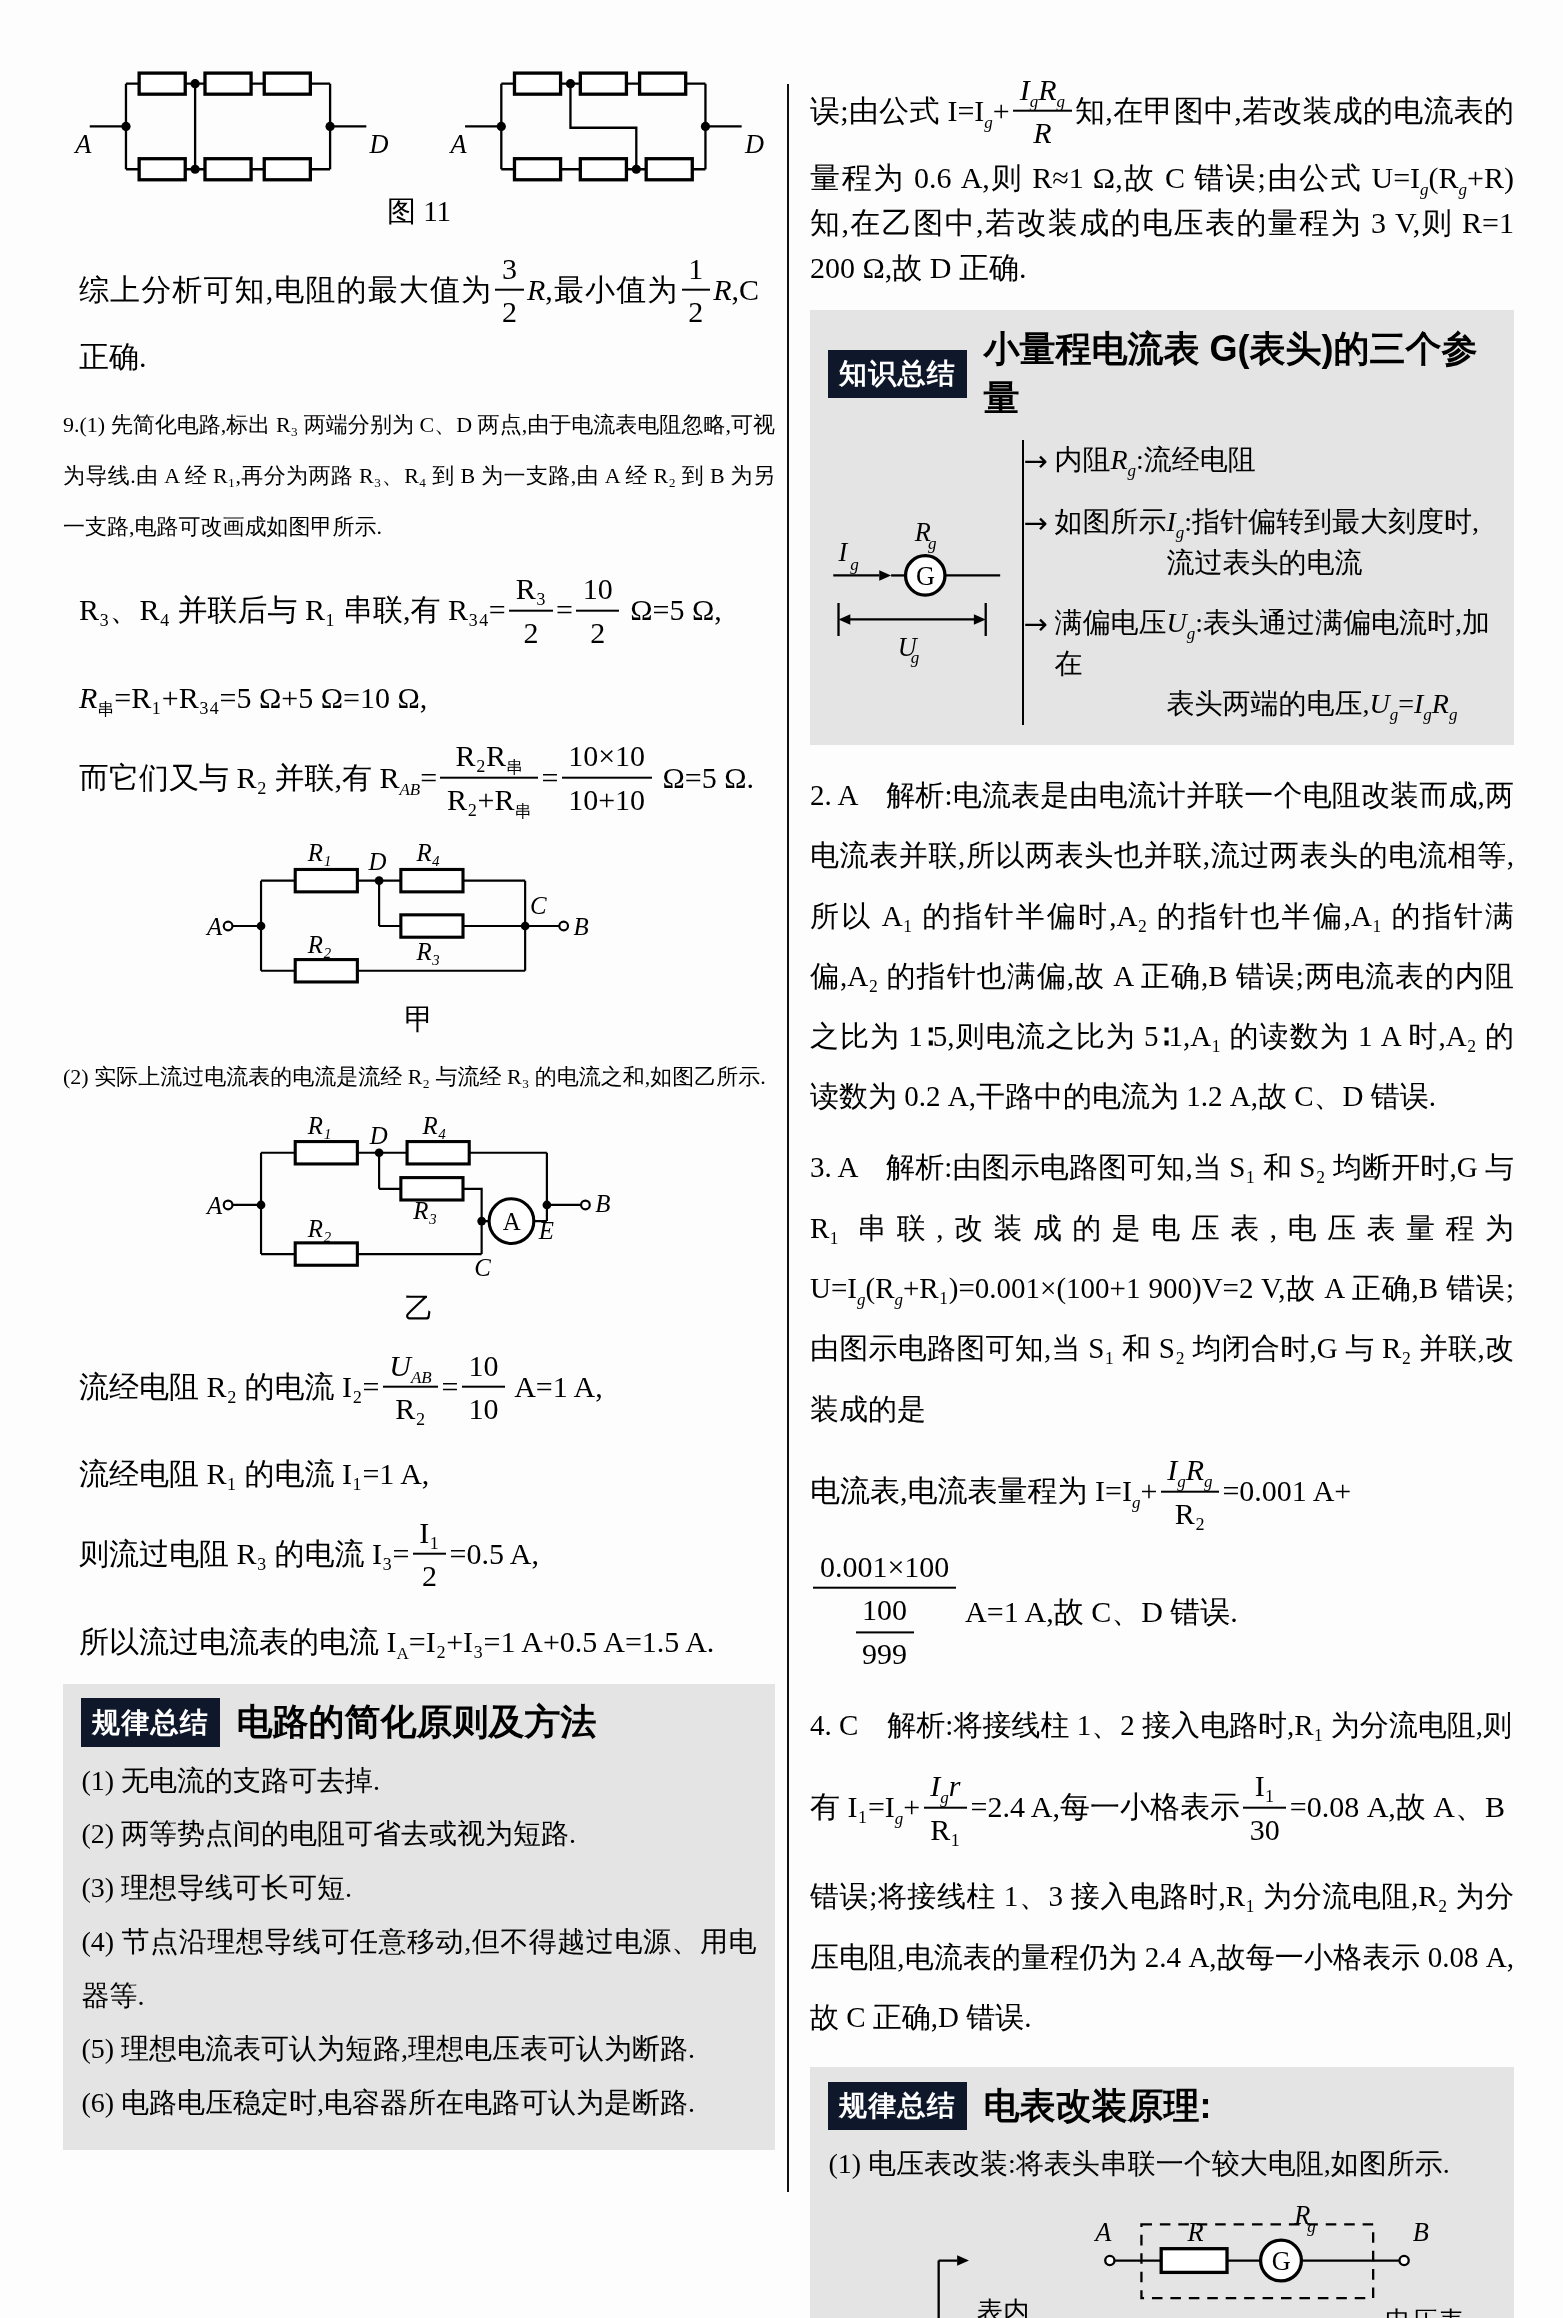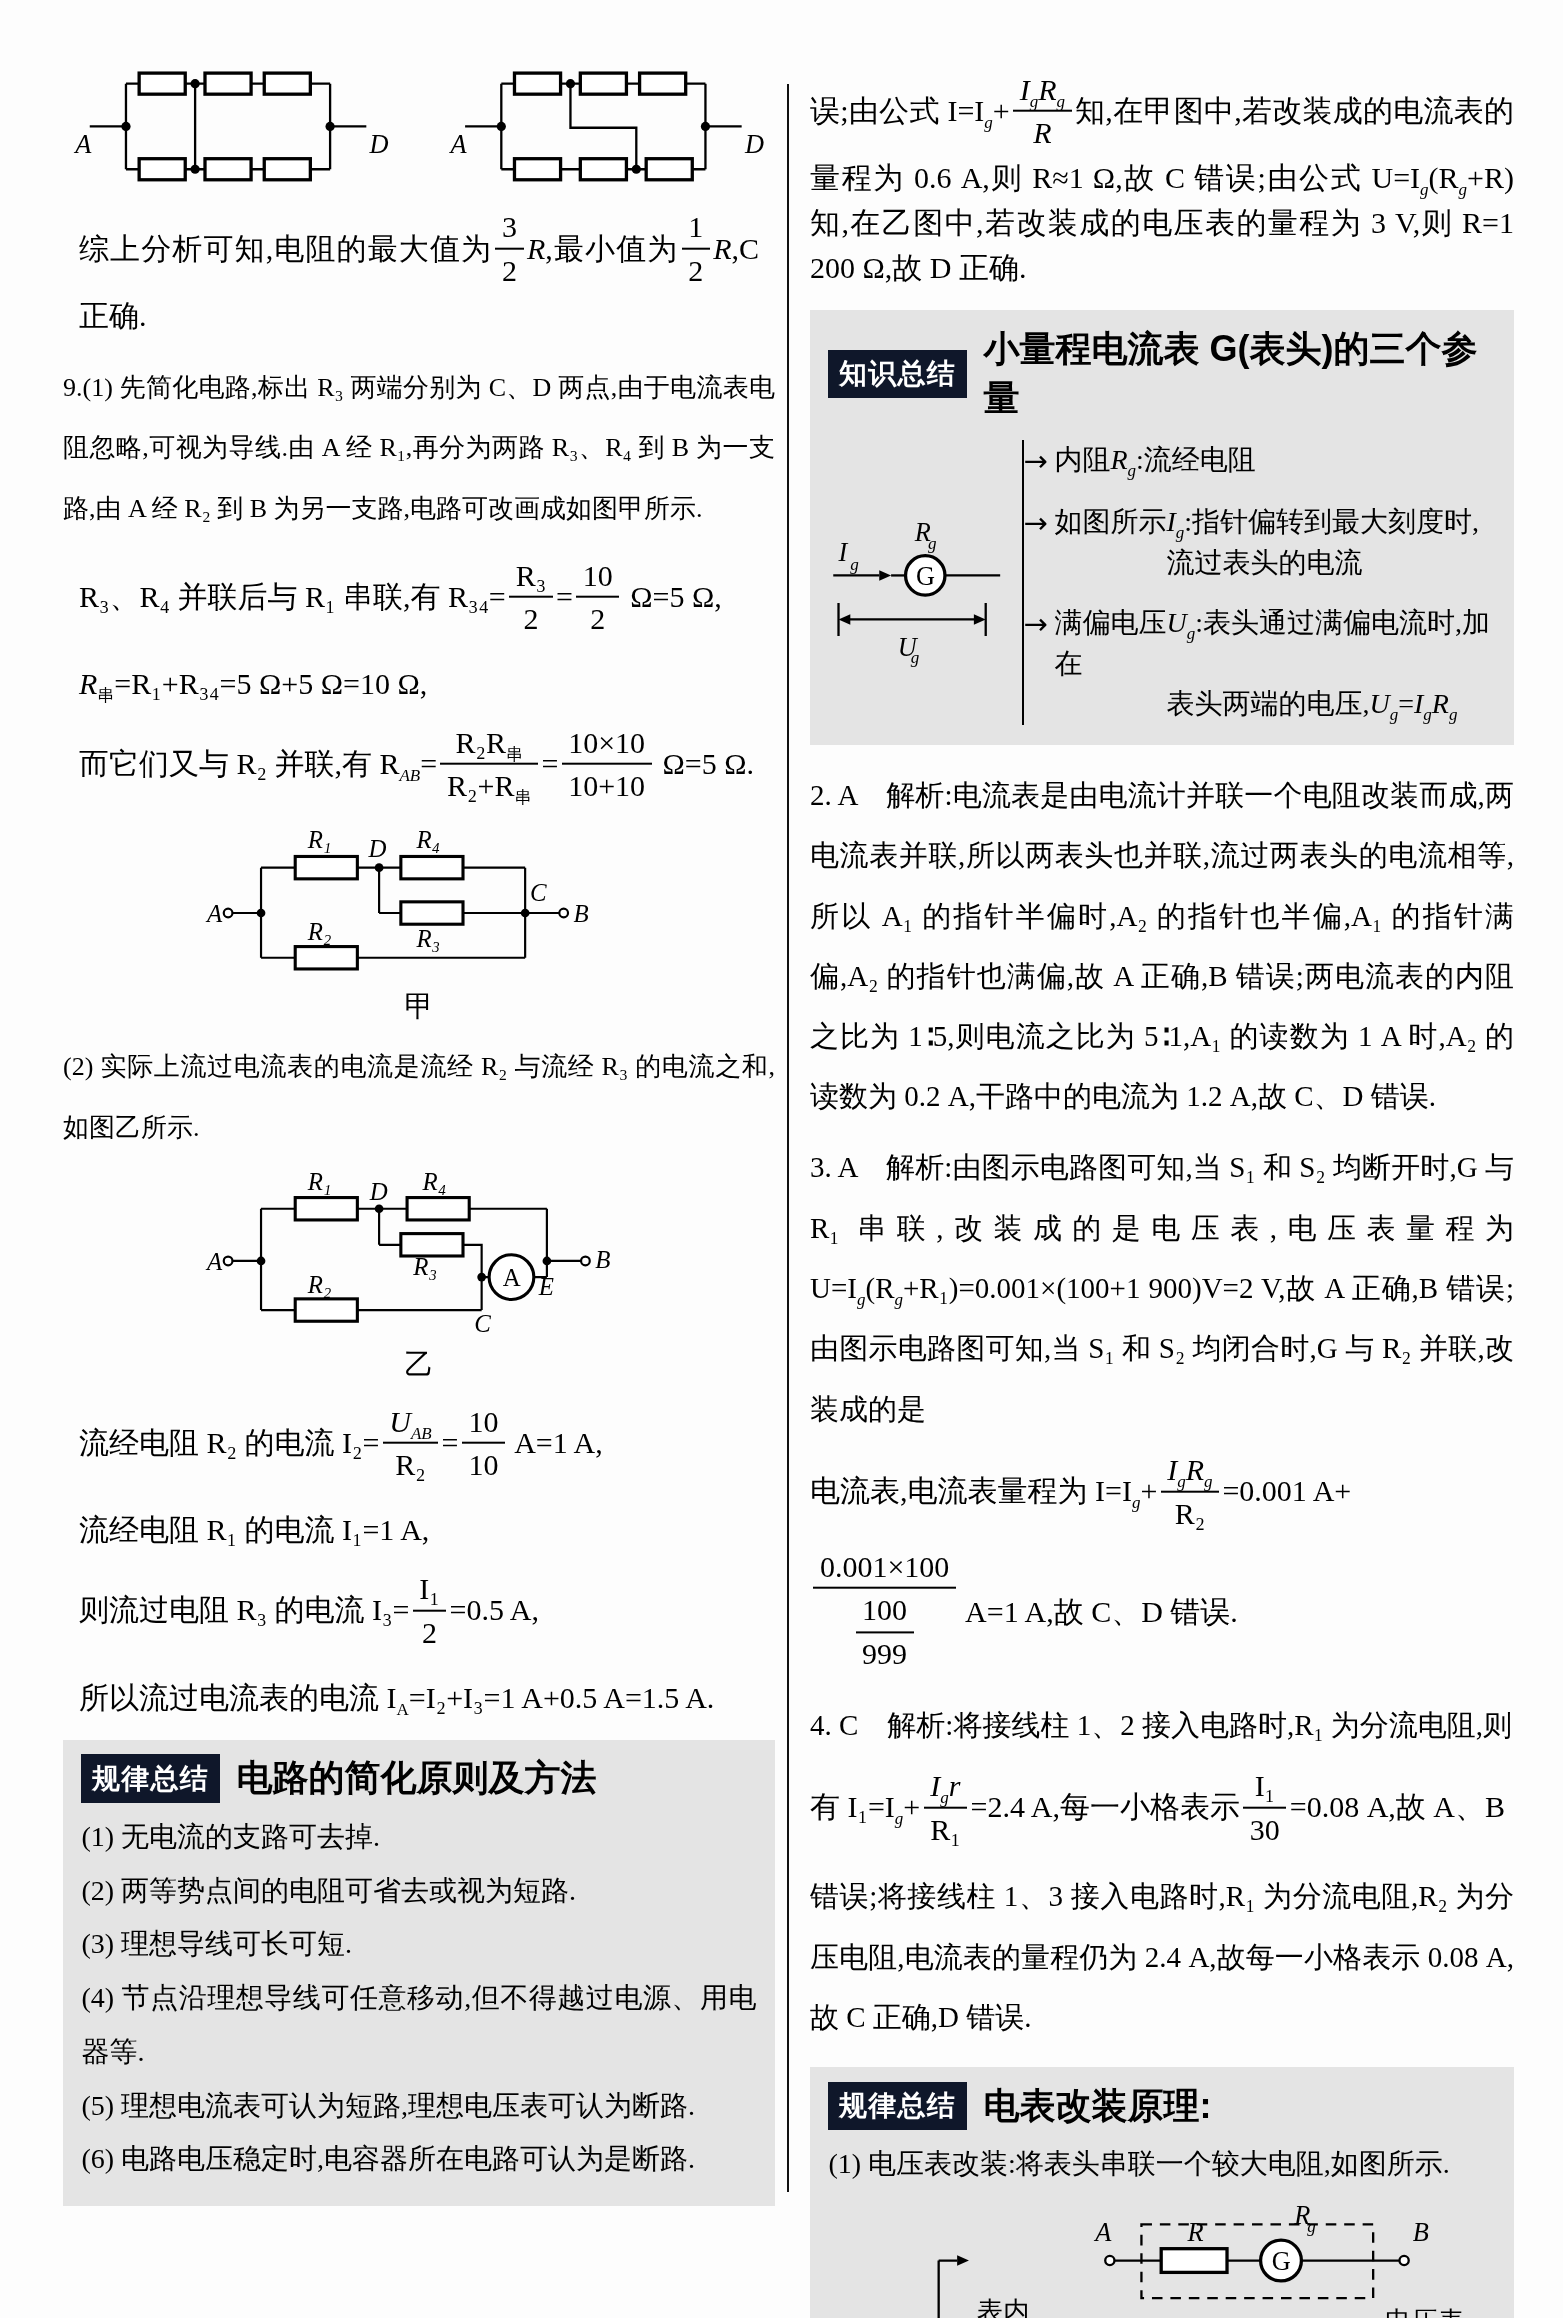--- a/index.html
+++ b/index.html
@@ -3,21 +3,21 @@
 <meta charset="utf-8">
 <style>
   html,body{margin:0;padding:0;background:#888}
   .page{position:relative;width:1564px;height:2319px;margin:0 auto;background:#fdfdfd;
         overflow:hidden;color:#000;font-family:"Liberation Serif",serif}
   .col{position:absolute;top:47px}
   .col-left{left:63px;width:712px}
   .col-right{left:810px;width:704px}
   .divider{position:absolute;left:787px;top:84px;width:2px;height:2108px;background:#111}
 
-  .parL{font-size:26px;line-height:2.32;text-align:justify}
+  .parL{font-size:22px;line-height:2.32;text-align:justify}
   .parR{font-size:29px;line-height:2.08;text-align:justify}
   .fline{font-size:30px;line-height:1.5;margin:20px 16px;text-align:justify}
   .col-right .fline{margin:14.5px 0}
   .v{font-style:italic}
   sub{font-size:17px;line-height:0}
   .frac{display:inline-block;vertical-align:middle;text-align:center;margin:0 3.3px;transform:translateY(-3.3px)}
   .frac .num{display:block;padding:0.7px 6.6px 2px;border-bottom:2px solid #000;line-height:1.25}
   .frac .den{display:block;padding:2px 6.6px 0.7px;line-height:1.25}
   .frac .den .frac{transform:translateY(-1.3px);margin:1.3px 0}
 
@@ -87,20 +87,21 @@
             <rect class="rbox" x="205" y="159" width="70" height="32"></rect>
             <rect class="rbox" x="305" y="159" width="70" height="32"></rect>
           <circle class="dot" cx="85" cy="110" r="7"></circle>
             <circle class="dot" cx="395" cy="110" r="7"></circle>
           <circle class="dot" cx="190" cy="45" r="7"></circle>
             <circle class="dot" cx="290" cy="175" r="7"></circle>
           <text class="svgv" x="8" y="150">A</text>
           <text class="svgv" x="455" y="150">D</text>
         </g>
       </svg>
+      <div class="figcap">图 11</div>
     </div>
 
     <div class="fline">
       <span>综上分析可知,电阻的最大值为</span><span class="frac"><span class="num">3</span><span class="den">2</span></span><span class="v">R</span><span>,最小值为</span><span class="frac"><span class="num">1</span><span class="den">2</span></span><span class="v">R</span><span>,C 正确.</span>
     </div>
 
     <div class="parL">9.(1) 先简化电路,标出 R₃ 两端分别为 C、D 两点,由于电流表电阻忽略,可视为导线.由 A 经 R₁,再分为两路 R₃、R₄ 到 B 为一支路,由 A 经 R₂ 到 B 为另一支路,电路可改画成如图甲所示.</div>
 
     <div class="fline">
       <span>R₃、R₄ 并联后与 R₁ 串联,有 R₃₄=</span><span class="frac"><span class="num">R₃</span><span class="den">2</span></span><span>=</span><span class="frac"><span class="num">10</span><span class="den">2</span></span><span> Ω=5 Ω,</span>

